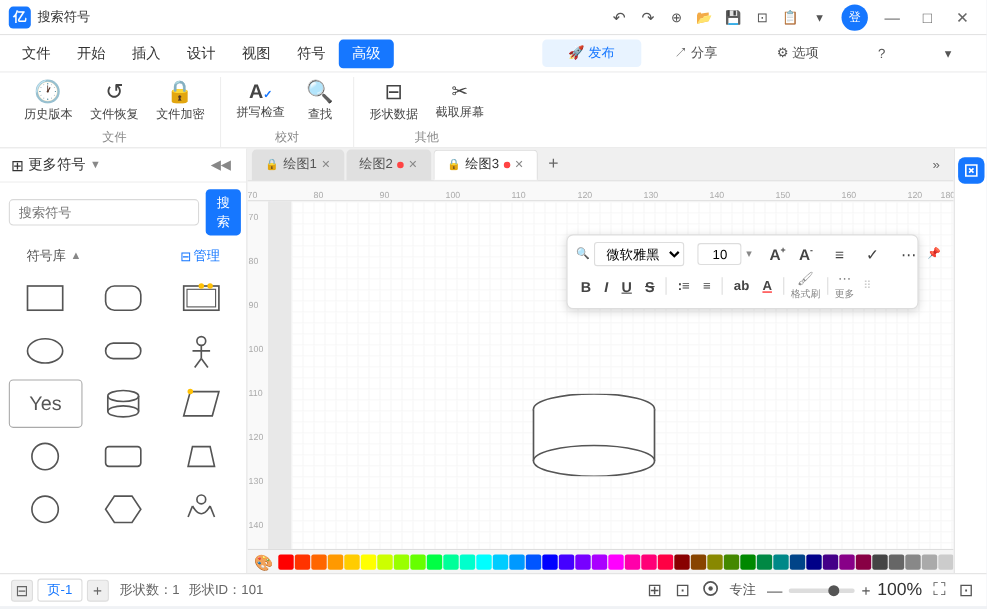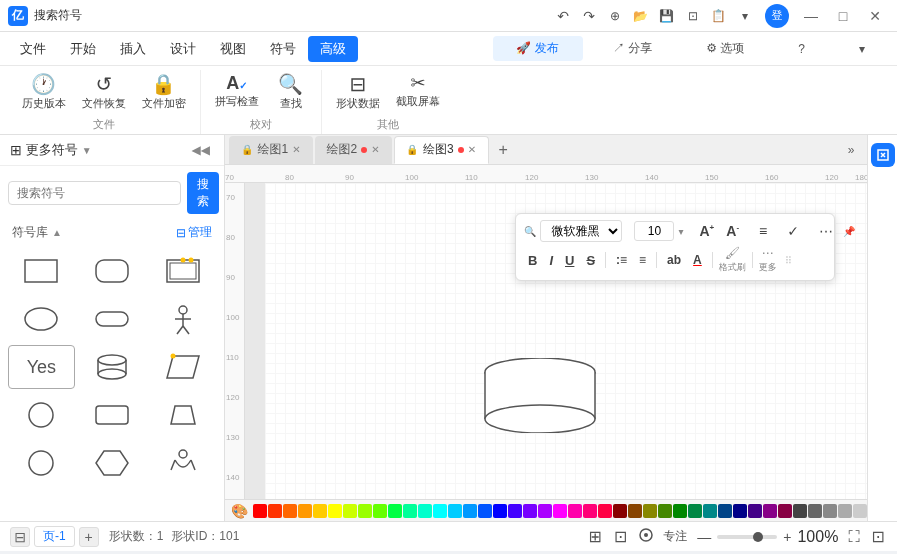--- a/index.html
+++ b/index.html
@@ -46,21 +46,21 @@
     #main { display: flex; height: calc(554px - 32px - 34px - 72px - 30px); }
 
     
     #sidebar { width: 225px; background: #fff; border-right: 1px solid #e0e0e0; display: flex; flex-direction: column; overflow: hidden; }
     #sidebar-header { display: flex; align-items: center; justify-content: space-between; padding: 6px 10px; border-bottom: 1px solid #eee; }
     #sidebar-header .sh-left { display: flex; align-items: center; gap: 4px; font-size: 13px; font-weight: 500; color: #333; }
     #sidebar-header .collapse-btn { cursor: pointer; color: #888; font-size: 12px; border: none; background: transparent; padding: 2px 4px; }
     .search-row { display: flex; align-items: center; padding: 6px 8px; gap: 6px; }
     .search-input { flex: 1; border: 1px solid #d9d9d9; border-radius: 4px; padding: 4px 8px; font-size: 12px; outline: none; color: #999; }
     .search-btn { background: #1677ff; color: #fff; border: none; border-radius: 4px; padding: 4px 10px; cursor: pointer; font-size: 12px; }
-    .lib-header { display: flex; align-items: center; justify-content: space-between; padding: 4px 12px; font-size: 12px; color: #555; }
+    .lib-header { display: flex; align-items: center; justify-content: space-between; padding: 4px 24px; font-size: 12px; color: #555; }
     .lib-header .lh-left { display: flex; align-items: center; gap: 4px; }
     .lib-manage { color: #1677ff; cursor: pointer; font-size: 12px; display: flex; align-items: center; gap: 2px; }
     .shape-grid { display: grid; grid-template-columns: repeat(3, 1fr); gap: 4px; padding: 4px 8px; overflow-y: auto; }
     .shape-item { display: flex; align-items: center; justify-content: center; height: 44px; cursor: pointer; border-radius: 4px; border: 1px solid transparent; }
     .shape-item svg { width: 36px; height: 30px; }
 
     
     #canvas-area { flex: 1; display: flex; flex-direction: column; overflow: hidden; background: #f5f5f5; }
 
     

